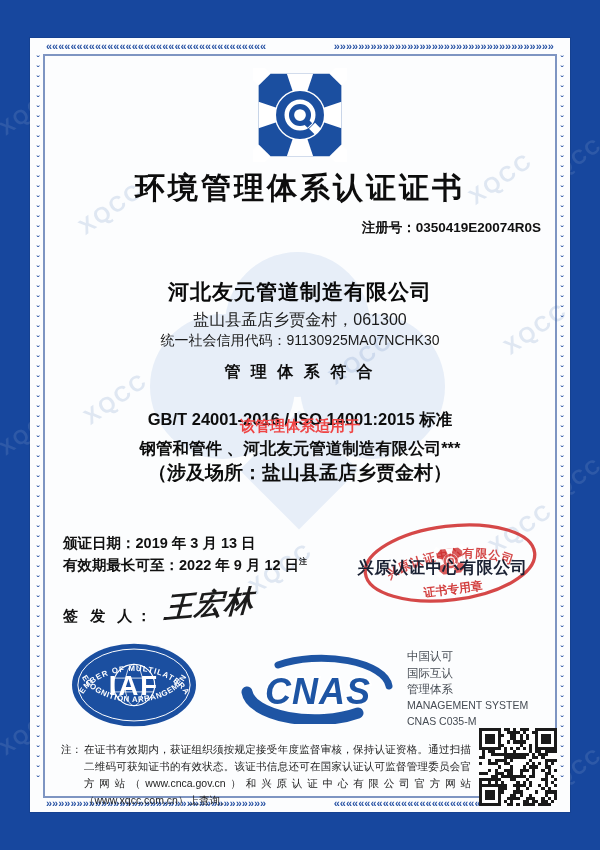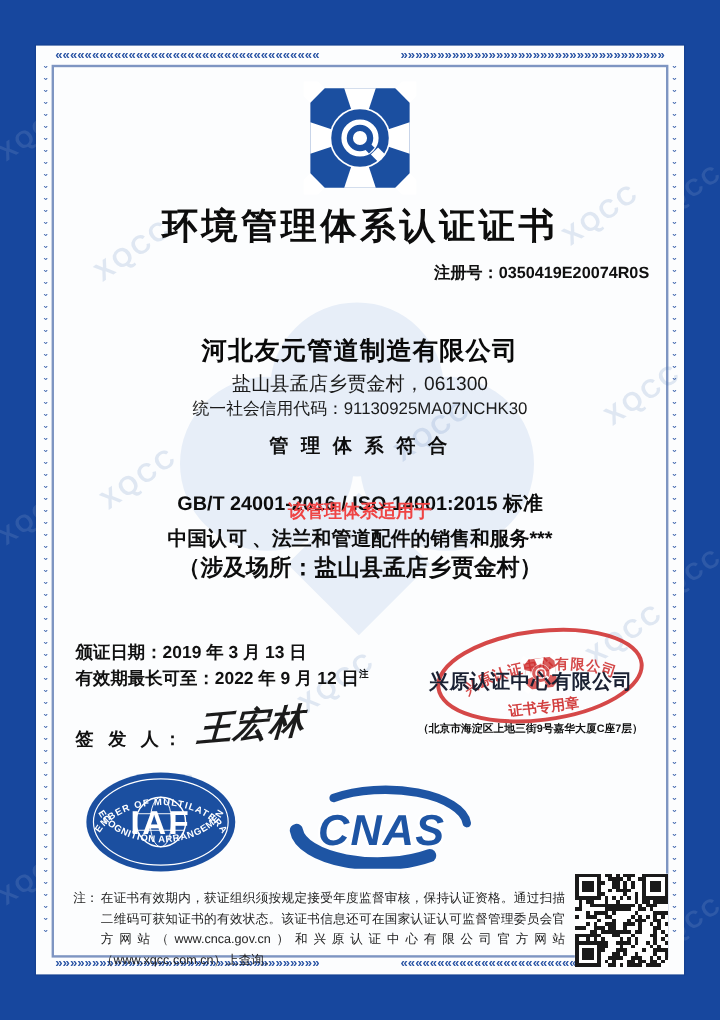--- a/index.html
+++ b/index.html
@@ -284,21 +284,21 @@
 
         <div class="abs ctr company">河北友元管道制造有限公司</div>
         <div class="abs ctr addr">盐山县孟店乡贾金村，061300</div>
         <div class="abs ctr code">
           <span>统一社会信用代码：</span><span>91130925MA07NCHK30</span>
         </div>
 
         <div class="abs ctr conform">管 理 体 系 符 合</div>
         <div class="abs ctr standard">GB/T 24001-2016 / ISO 14001:2015 标准</div>
         <div class="abs ctr scope-intro">该管理体系适用于</div>
-        <div class="abs ctr scope">中国认可 、法兰和管道配件的销售和服务***</div>
+        <div class="abs ctr scope">钢管和管件 、河北友元管道制造有限公司***</div>
         <div class="abs ctr sites">（涉及场所：盐山县孟店乡贾金村）</div>
 
         <div class="abs issue">
           <span>颁证日期：</span><span>2019 年 3 月 13 日</span>
         </div>
         <div class="abs valid">
           <span>有效期最长可至：</span><span>2022 年 9 月 12 日</span><sup>注</sup>
         </div>
         <div class="abs signer">
           <span>签 发 人：</span>
@@ -311,21 +311,20 @@
             <path id="stampArc" d="M 18 62 A 80 34 0 0 1 172 62" fill="none"></path>
             <text font-size="12.5" font-weight="bold" fill="#cf2f2f" opacity="0.88" letter-spacing="1">
               <textPath href="#stampArc" startOffset="50%" text-anchor="middle">兴原认证中心有限公司</textPath>
             </text>
             <g style="color:#cf2f2f" opacity="0.78" transform="translate(81,25) scale(0.30)">
               <use href="#emblem"></use>
             </g>
             <text x="95" y="74" text-anchor="middle" font-size="12.5" font-weight="bold" fill="#cf2f2f" opacity="0.92">证书专用章</text>
           </svg>
           <div class="stamp-name">兴原认证中心有限公司</div>
-          <div class="stamp-addr">（北京市海淀区上地三街9号嘉华大厦C座7层）</div>
         </div>
 
         <div class="abs iaf">
           <svg width="128" height="88" viewBox="0 0 130 88">
             <ellipse cx="65" cy="44" rx="63" ry="42" fill="#1b4fa0"></ellipse>
             <ellipse cx="65" cy="44" rx="57" ry="36.5" fill="none" stroke="#ffffff" stroke-width="1"></ellipse>
             <circle cx="65" cy="44" r="21" fill="none" stroke="#ffffff" stroke-width="1.2"></circle>
             <ellipse cx="65" cy="44" rx="9" ry="21" fill="none" stroke="#ffffff" stroke-width="0.8"></ellipse>
             <line x1="45" y1="37" x2="85" y2="37" stroke="#ffffff" stroke-width="0.8"></line>
             <line x1="45" y1="51" x2="85" y2="51" stroke="#ffffff" stroke-width="0.8"></line>
@@ -342,20 +341,27 @@
         </div>
 
         <div class="abs cnas">
           <svg width="160" height="70" viewBox="0 0 160 70">
             <path d="M 40 11 A 68 30 0 0 1 151 32" stroke="#1e55a4" stroke-width="7" fill="none" stroke-linecap="round"></path>
             <path d="M 120 59 A 68 30 0 0 1 9 38" stroke="#1e55a4" stroke-width="11" fill="none" stroke-linecap="round"></path>
             <text x="80" y="50" text-anchor="middle" font-size="36" font-weight="bold" font-style="italic" fill="#1e55a4" stroke="#ffffff" stroke-width="4" paint-order="stroke" letter-spacing="1">CNAS</text>
           </svg>
         </div>
 
+        <div class="abs cnas-text">
+          <div class="zh">中国认可</div>
+          <div class="zh">国际互认</div>
+          <div class="zh">管理体系</div>
+          <div class="en">MANAGEMENT SYSTEM</div>
+          <div class="en">CNAS C035-M</div>
+        </div>
 
         <div class="abs footnote">
           <span class="lbl">注：</span>
           <span>在证书有效期内，获证组织须按规定接受年度监督审核，保持认证资格。通过扫描二维码可获知证书的有效状态。该证书信息还可在国家认证认可监督管理委员会官方网站（www.cnca.gov.cn）和兴原认证中心有限公司官方网站（www.xqcc.com.cn）上查询。</span>
         </div>
 
         <div class="abs qr"><svg viewBox="0 0 25 25" width="100%" height="100%" shape-rendering="crispEdges" fill="#1a1a1a">
               <rect x="0" y="0" width="1" height="1"></rect>
               <rect x="1" y="0" width="1" height="1"></rect>
               <rect x="2" y="0" width="1" height="1"></rect>

